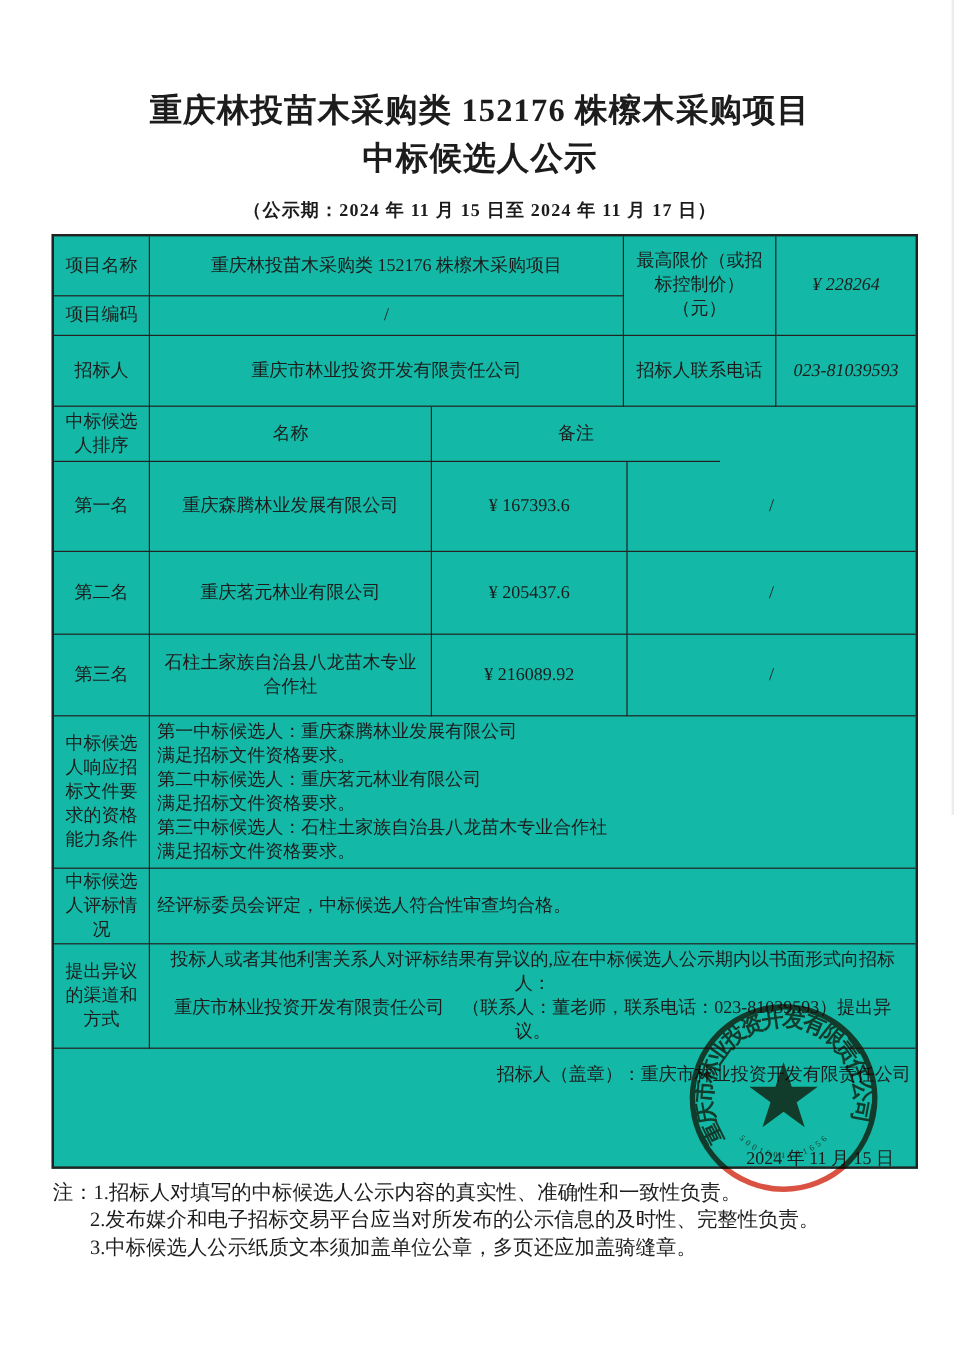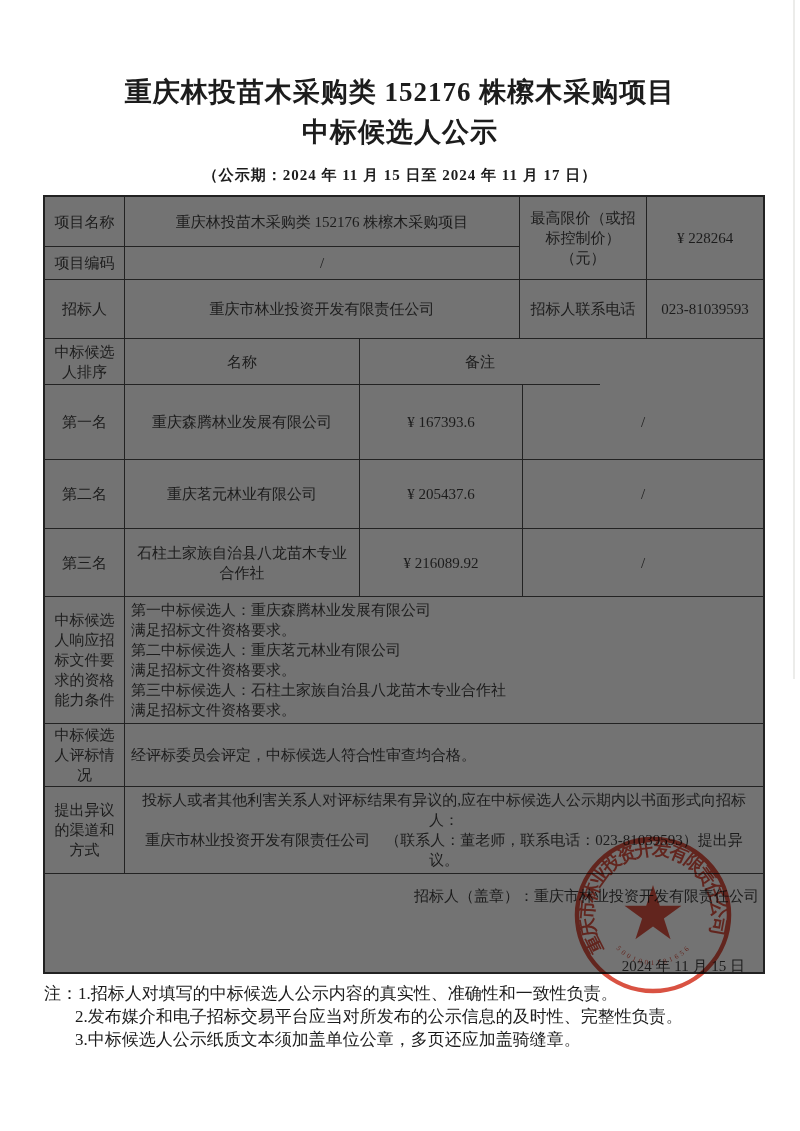--- a/index.html
+++ b/index.html
@@ -8,32 +8,32 @@
     font-family:"Liberation Serif","DejaVu Serif",serif;color:#1c1c1c;
     overflow:hidden;
   }
   .page{position:absolute;inset:0;background:#fff;}
   .scan-edge{position:absolute;right:5px;top:0;width:2px;height:60%;background:#ececea;}
   
   .header{position:absolute;top:72px;left:0;width:800px;text-align:center;}
   .title{font-size:27px;font-weight:bold;line-height:40px;letter-spacing:1px;}
   .subtitle{font-size:15px;font-weight:bold;margin-top:14px;letter-spacing:1px;}
   
-  .btable{position:absolute;left:43px;top:195px;width:718px;border:2px solid #222;box-sizing:content-box;background:#737373;}
+  .btable{position:absolute;left:43px;top:195px;width:718px;border:2px solid #222;box-sizing:content-box;background:#14b8a6;}
   .trow{display:flex;width:718px;}
   .cell{
     box-sizing:border-box;border-right:1px solid #222;border-bottom:1px solid #222;
     display:flex;align-items:center;justify-content:center;
     font-size:15px;line-height:20px;text-align:center;padding:2px 6px;
   }
   .cell.last{border-right:none;}
   .cell.lastrow{border-bottom:none;}
   .label{padding:2px 8px;}
   .colstack{display:flex;flex-direction:column;}
-  .w80{width:80px;}  .w395{width:395px;} .w127{width:127px;} .w116{width:116px;}
+  .w80{width:80px;}  .w395{width:395px;} .w127{width:127px;} .w116{width:116px;font-style:italic;}
   .w235{width:235px;} .w163{width:163px;} .w240{width:240px;} .w638{width:638px;} .w718{width:718px;}
   .h50{height:50px;} .h33{height:33px;} .h83{height:83px;} .h59{height:59px;} .h46{height:46px;}
   .h75{height:75px;} .h69{height:69px;text-align:center;} .h68{height:68px;} .h127{height:127px;} .h63{height:63px;}
   .h87{height:87px;} .h98{height:98px;gap:28px;}
   .leftalign{justify-content:flex-start;text-align:left;}
   .multiline{flex-direction:column;align-items:flex-start;justify-content:center;}
   .multiline div{line-height:20px;}
   .sigcell{flex-direction:column;align-items:flex-end;justify-content:flex-start;padding:12px 4px 0 6px;}
   .sigline{font-size:15px;line-height:20px;}
   .sigdate{font-size:15px;margin-top:22px;padding-right:14px;}

